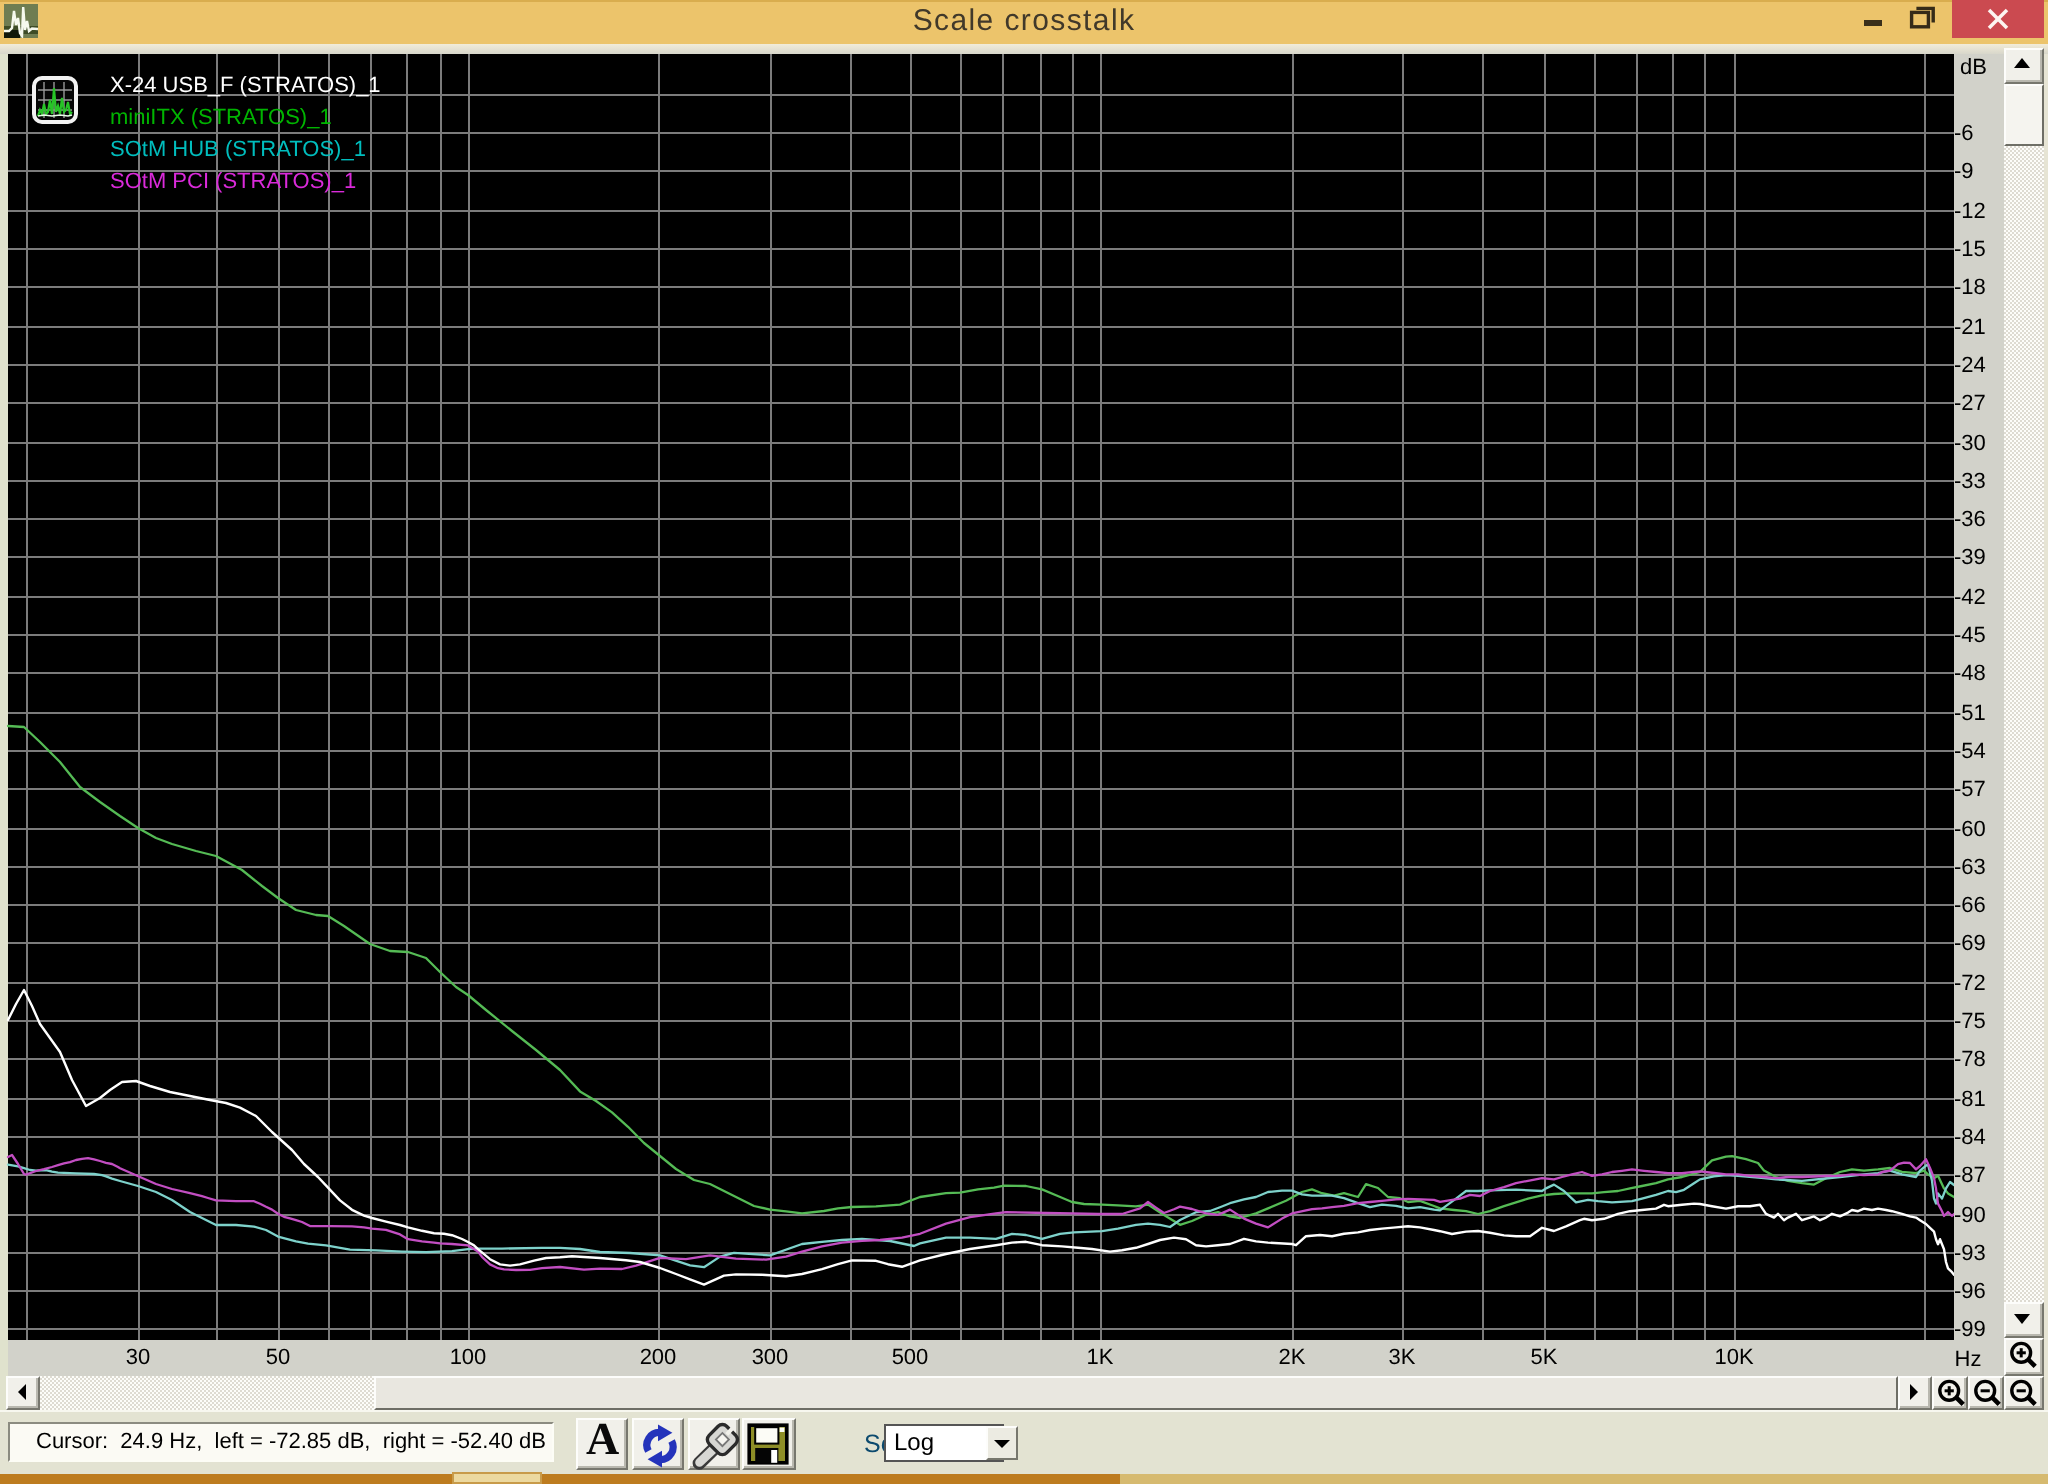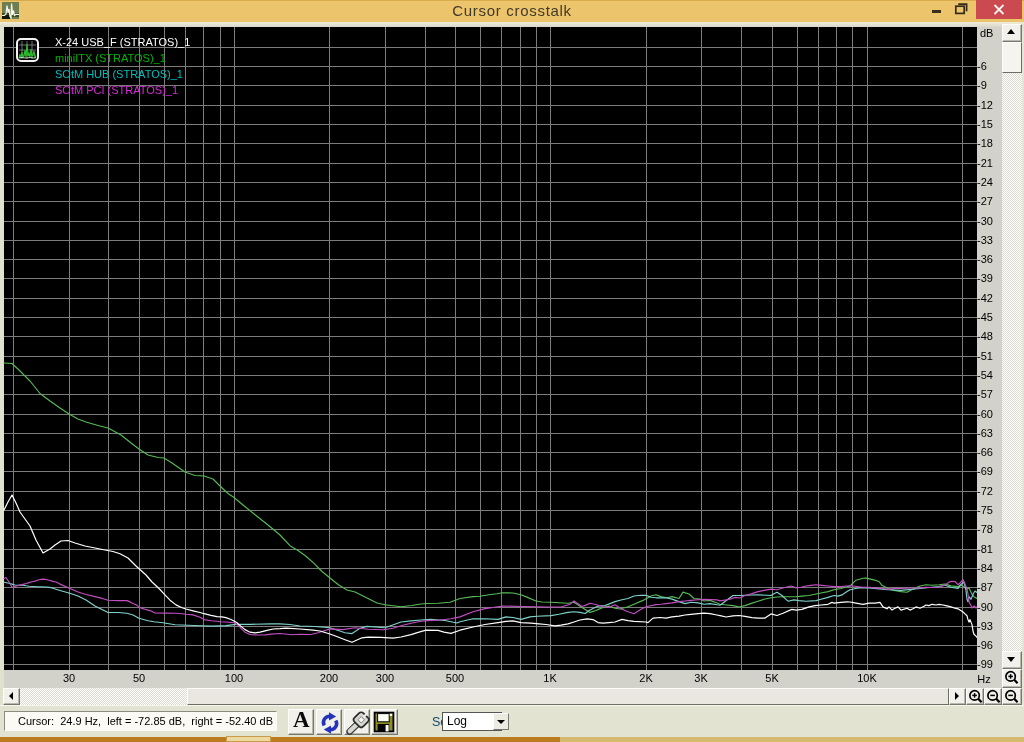--- a/index.html
+++ b/index.html
@@ -13,21 +13,21 @@
 
 <div class="abs" style="left:0;top:0;width:1024px;height:22px;background:#ecc46b"></div>
 <div class="abs" style="left:0;top:0;width:1024px;height:1px;background:#d9ad4e"></div>
 <div class="abs" style="left:0;top:22px;width:1024px;height:5px;background:linear-gradient(#f2ecd8,#d8d7cb)"></div>
 <svg class="abs" style="left:2px;top:2px" width="17" height="17" viewBox="0 0 17 17">
  <rect x="0" y="0" width="17" height="17" fill="#6f7d52"></rect>
  <rect x="0" y="11" width="17" height="4" fill="#3e4c26"></rect>
  <rect x="0" y="13" width="8" height="4" fill="#10180a"></rect>
  <polyline points="0,13.5 2.5,13.5 4,12 5,3.5 6,10.5 7,7 8,14.5 9,16 9.6,1.5 10.5,13 11.5,8.5 12.5,13.5 14,12.3 17,12.5" fill="none" stroke="#f6f9ee" stroke-width="1.2"></polyline>
 </svg>
-<div class="abs" style="left:0;top:2px;width:1024px;text-align:center;font-size:15px;color:#41392a;letter-spacing:0.7px">Cursor crosstalk</div>
+<div class="abs" style="left:0;top:2px;width:1024px;text-align:center;font-size:15px;color:#41392a;letter-spacing:0.7px">Scale crosstalk</div>
 <div class="abs" style="left:932px;top:10px;width:9px;height:3px;background:#3a2f1a"></div>
 <svg class="abs" style="left:954px;top:3px" width="14" height="12" viewBox="0 0 14 12">
  <rect x="1.8" y="3.2" width="8.4" height="7.2" fill="none" stroke="#352b18" stroke-width="1.7"></rect>
  <polyline points="4.2,1.2 12.6,1.2 12.6,8.2" fill="none" stroke="#352b18" stroke-width="1.7"></polyline>
 </svg>
 <div class="abs" style="left:976px;top:0;width:46px;height:19px;background:#cb4a50"></div>
 <svg class="abs" style="left:976px;top:0" width="46" height="19" viewBox="0 0 46 19">
  <g stroke="#fdf5f0" stroke-width="1.8">
       <line x1="18.5" y1="5" x2="27.5" y2="14"></line>
       <line x1="27.5" y1="5" x2="18.5" y2="14"></line>

